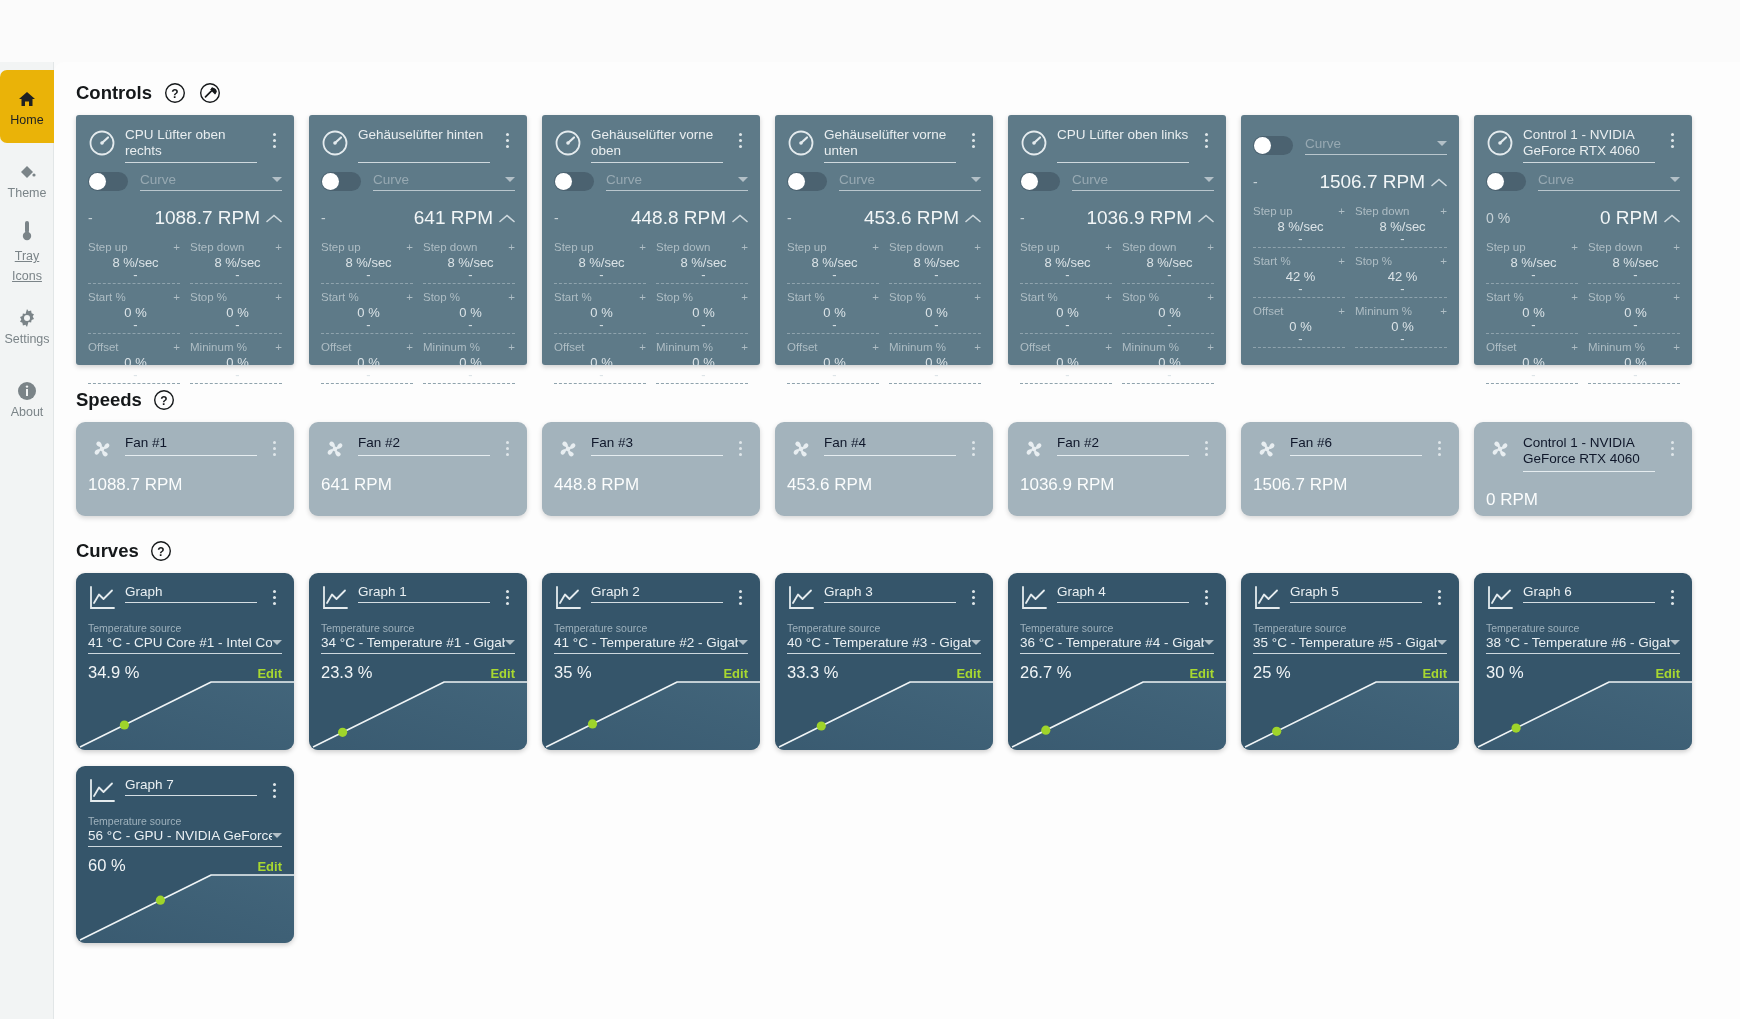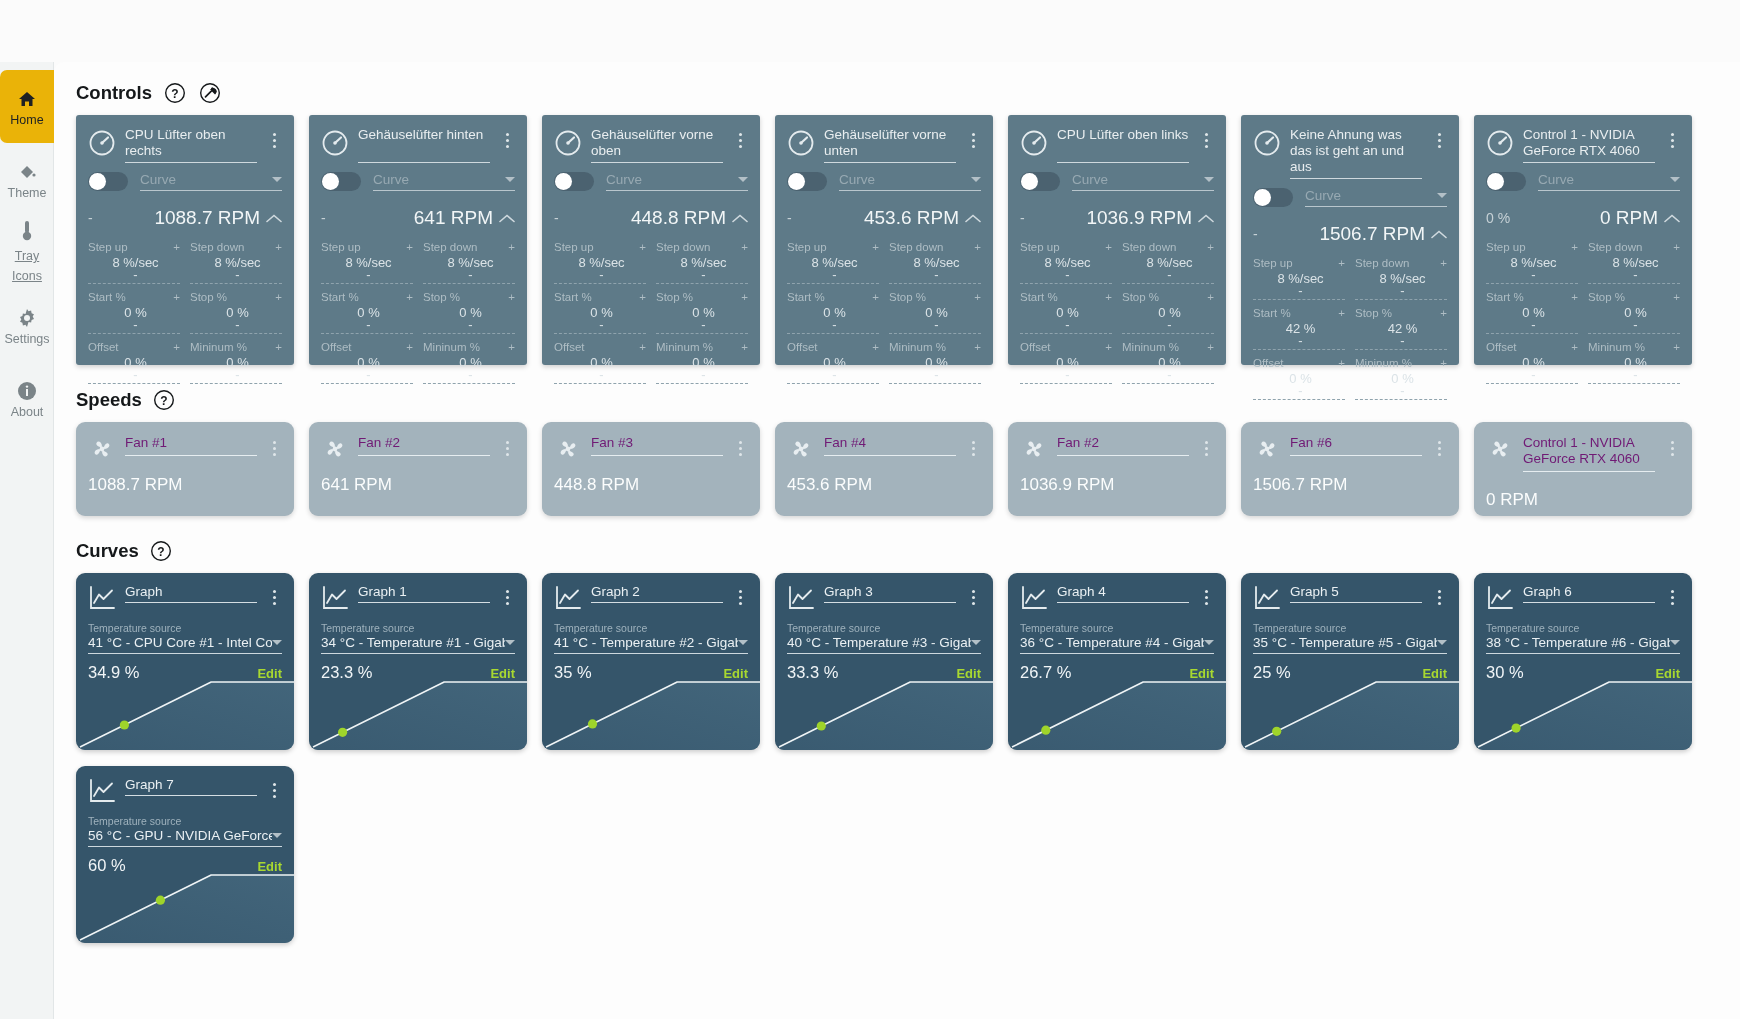--- a/index.html
+++ b/index.html
@@ -109,21 +109,21 @@
 
   
   .speed-card {
     width: 218px; height: 94px; background: #a3b3bc; border-radius: 9px;
     padding: 13px 12px; box-shadow: 0 2px 5px rgba(0,0,0,0.16); color: #fff;
   }
   .sp-top { display: flex; align-items: flex-start; gap: 9px; }
   .sp-fan { width: 28px; height: 28px; flex: none; }
   .sp-name-wrap { flex: 1; min-width: 0; }
   .sp-name {
-    font-size: 13.5px; line-height: 16px; color: #701a75; border-bottom: 1px solid #e6edf0;
+    font-size: 13.5px; line-height: 16px; color: #0f172a; border-bottom: 1px solid #e6edf0;
     padding-bottom: 1px; min-height: 21px; cursor: text;
   }
   .sp-name.two { min-height: 37px; }
   .sp-val { font-size: 17px; color: #fbfdfd; margin-top: 12px; }
   .sp-val.lower { margin-top: 18px; }
 
   
   .curve-card {
     width: 218px; height: 177px; background: #35556a; border-radius: 9px;
     box-shadow: 0 2px 5px rgba(0,0,0,0.2); color: #e6edf1;
@@ -709,37 +709,20 @@
                 <span class="plus">+</span>
               </div>
               <div class="fld-val">
                 <span>0 %</span>
                 <span class="minus">-</span>
               </div>
             </div>
           </div>
         </div>
         <div class="ctrl-card">
-          <div class="cc-top">
-            <span class="cc-gauge"><svg width="28" height="28" viewBox="0 0 28 28">
-                <circle cx="14" cy="14" r="11.5" fill="none" stroke="#e4ebee" stroke-width="1.8"></circle>
-                <path d="M14 14 L20 8.5" stroke="#e4ebee" stroke-width="2.2" stroke-linecap="round"></path>
-                <circle cx="14" cy="14" r="1.8" fill="#e4ebee"></circle>
-              </svg></span>
-            <div class="cc-name-wrap">
-              <div class="cc-name">Keine Ahnung was das ist geht an und aus</div>
-            </div>
-            <div class="cc-kebab">
-              <span class="kebab-dots">
-                <i></i>
-                <i></i>
-                <i></i>
-              </span>
-            </div>
-          </div>
           <div class="cc-row2">
             <div class="toggle">
               <span class="knob"></span>
             </div>
             <div class="cc-select">
               <span>Curve</span>
               <span class="caret"></span>
             </div>
           </div>
           <div class="cc-rpm">

